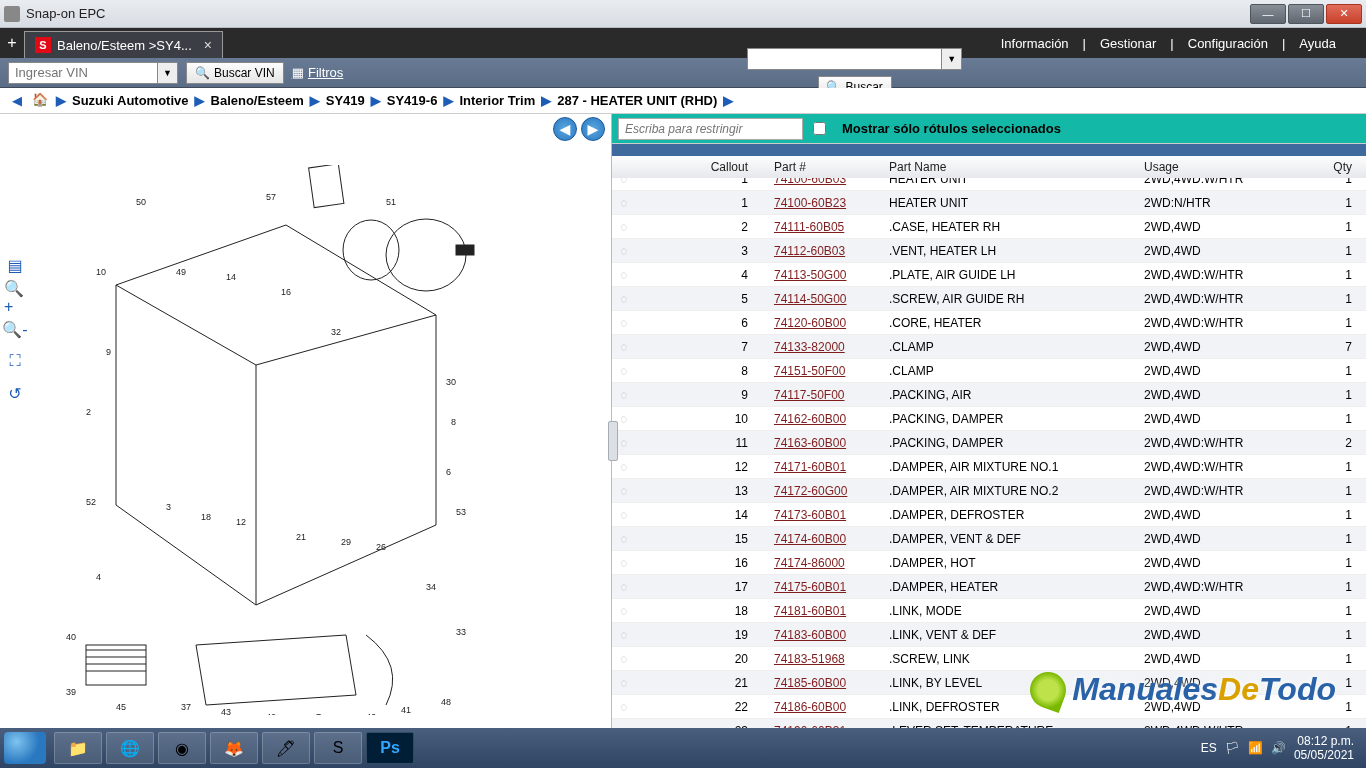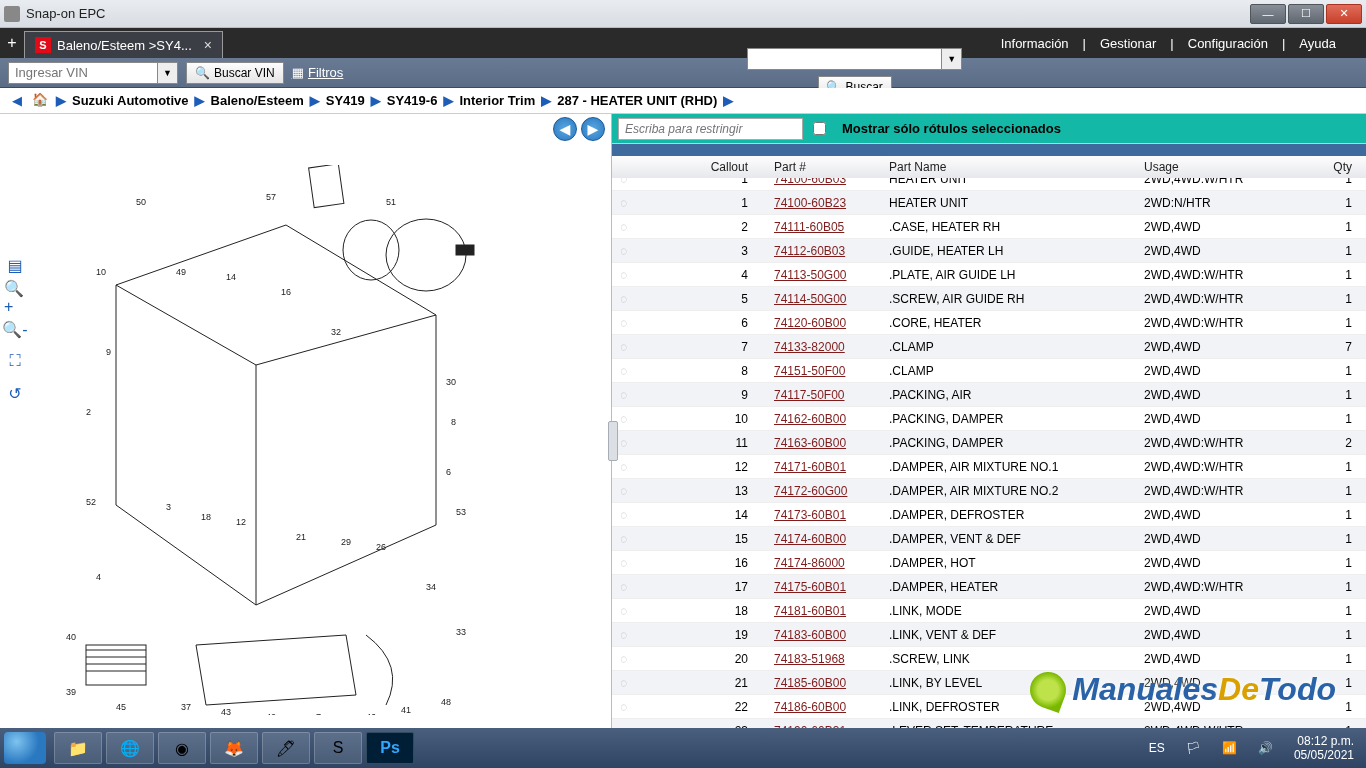--- a/index.html
+++ b/index.html
@@ -70,21 +70,21 @@
 .partlink { color: #7f1d1d; text-decoration: underline; cursor: pointer; }
 .col-callout { text-align: right; padding-right: 18px; width: 130px; }
 .col-qty { text-align: right; padding-right: 14px; width: 50px; }
 .col-part { width: 115px; }
 .col-usage { width: 180px; }
 
 
 .taskbar { position: absolute; left: 0; right: 0; bottom: 0; height: 40px; background: linear-gradient(#4a5f7e,#2e4462); display: flex; align-items: center; padding: 0 4px; }
 .taskbar .start { width: 42px; height: 32px; border-radius: 4px; background: radial-gradient(circle at 30% 30%, #7ec4f0, #2a78c0 60%); margin-right: 6px; }
 .taskbar .tbicon { width: 48px; height: 32px; margin: 0 2px; background: rgba(255,255,255,0.12); border: 1px solid rgba(255,255,255,0.2); border-radius: 2px; display: flex; align-items: center; justify-content: center; font-size: 16px; }
-.taskbar .tray { margin-left: auto; display: flex; align-items: center; gap: 21px; color: #fff; font-size: 12px; padding-right: 8px; }
+.taskbar .tray { margin-left: auto; display: flex; align-items: center; gap: 8px; color: #fff; font-size: 12px; padding-right: 8px; }
 .taskbar .clock { text-align: right; line-height: 1.2; }
 
 
 .watermark { position: absolute; right: 30px; bottom: 60px; font-size: 32px; font-weight: bold; font-style: italic; color: #2a62a8; text-shadow: 0 0 6px #fff; display: flex; align-items: center; gap: 6px; pointer-events: none; }
 .watermark span.y { color: #d9a000; }
 .watermark .logo { width: 36px; height: 36px; background: radial-gradient(#bde24a 40%, #7ab800 70%); border-radius: 50% 50% 0 50%; transform: rotate(20deg); }
 
 ::-webkit-scrollbar { width: 16px; }
 ::-webkit-scrollbar-track { background: #eef0f3; }
 ::-webkit-scrollbar-thumb { background: #c4c9d1; border: 1px solid #a6adb7; }
@@ -275,21 +275,21 @@
                 <td class="col-callout">2</td>
                 <td class="col-part"><a class="partlink">74111-60B05</a></td>
                 <td>.CASE, HEATER RH</td>
                 <td class="col-usage">2WD,4WD</td>
                 <td class="col-qty">1</td>
               </tr>
               <tr>
                 <td class="cellicon">◌</td>
                 <td class="col-callout">3</td>
                 <td class="col-part"><a class="partlink">74112-60B03</a></td>
-                <td>.GUIDE, HEATER LH</td>
+                <td>.VENT, HEATER LH</td>
                 <td class="col-usage">2WD,4WD</td>
                 <td class="col-qty">1</td>
               </tr>
               <tr>
                 <td class="cellicon">◌</td>
                 <td class="col-callout">4</td>
                 <td class="col-part"><a class="partlink">74113-50G00</a></td>
                 <td>.PLATE, AIR GUIDE LH</td>
                 <td class="col-usage">2WD,4WD:W/HTR</td>
                 <td class="col-qty">1</td>

